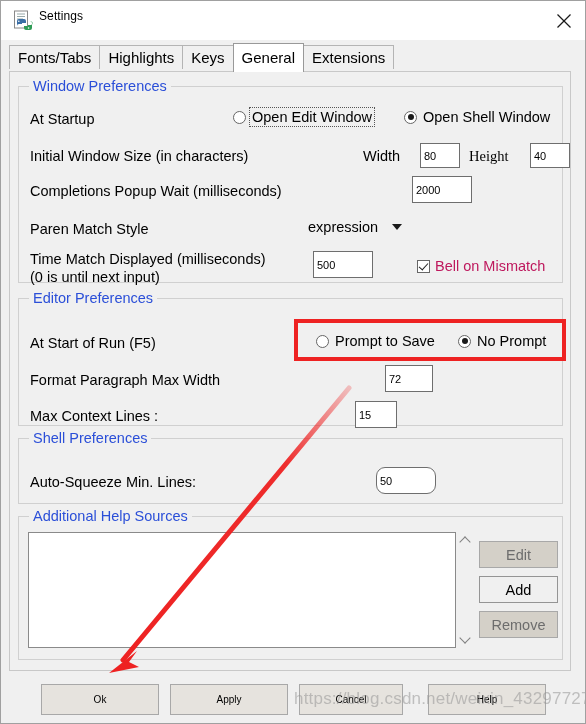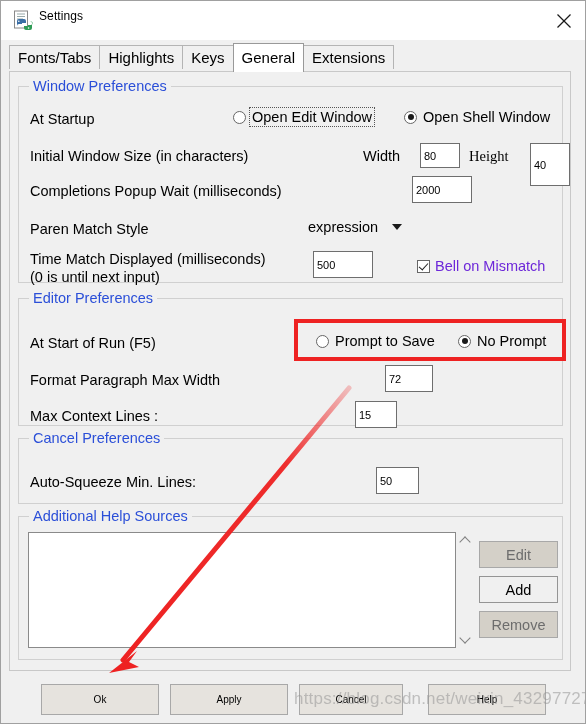--- a/index.html
+++ b/index.html
@@ -162,21 +162,21 @@
     outline-offset: 1px;
   }
 
   
   .checkbox {
     position: absolute;
     display: flex;
     align-items: center;
     white-space: nowrap;
     font-size: 14.5px;
-    color: #6d28d9;
+    color: #be185d;
   }
   .checkbox .box {
     width: 13px; height: 13px;
     border: 1px solid #666;
     background: #fff;
     box-sizing: border-box;
     margin-right: 5px;
     position: relative;
     flex: 0 0 auto;
   }
@@ -348,21 +348,21 @@
 
     <div class="radio on" style="left:394px; top:37px;">
       <span class="dot"></span>
       <span class="rlabel">Open Shell Window</span>
     </div>
 
     <span class="lbl" style="left:20px; top:75px;">Initial Window Size  (in characters)</span>
     <span class="lbl" style="left:353px; top:75px;">Width</span>
     <input class="entry" type="text" style="left: 410px; top: 71px; width: 40px; height: 25px;" value="80">
     <span class="lbl" style="left:459px; top:75px;font-family:Liberation Serif, serif;">Height</span>
-    <input class="entry" type="text" style="left: 520px; top: 71px; width: 40px; height: 43px;" value="40">
+    <input class="entry" type="text" style="left: 520px; top: 71px; width: 40px; height: 25px;" value="40">
 
     <span class="lbl" style="left:20px; top:110px;">Completions Popup Wait (milliseconds)</span>
     <input class="entry" type="text" style="left: 402px; top: 104px; width: 60px; height: 27px;" value="2000">
 
     <span class="lbl" style="left:20px; top:148px;">Paren Match Style</span>
     <div class="optmenu" style="left:298px; top:147px;">
       <span>expression</span>
       <span class="caret"></span>
     </div>
 
@@ -388,25 +388,25 @@
       <span class="rlabel">No Prompt</span>
     </div>
 
     <span class="lbl" style="left:20px; top:299px;text-align:center;">Format Paragraph Max Width</span>
     <input class="entry" type="text" style="left: 375px; top: 293px; width: 48px; height: 27px;" value="72">
 
     <span class="lbl" style="left:20px; top:335px;">Max Context Lines :</span>
     <input class="entry" type="text" style="left: 345px; top: 329px; width: 42px; height: 27px;" value="15">
 
     <div class="group" style="left:8px; top:366px; width:545px; height:66px;">
-      <span class="group-title">Cancel Preferences</span>
+      <span class="group-title">Shell Preferences</span>
     </div>
 
     <span class="lbl" style="left:20px; top:401px;">Auto-Squeeze Min. Lines:</span>
-    <input class="entry" type="text" style="left: 366px; top: 395px; width: 43px; height: 27px;" value="50">
+    <input class="entry" type="text" style="left: 366px; top: 395px; width: 60px; height: 27px; border-radius: 9px;" value="50">
 
     <div class="group" style="left:8px; top:444px; width:545px; height:144px;">
       <span class="group-title">Additional Help Sources</span>
     </div>
 
     <div class="listbox" style="left:18px; top:460px; width:428px; height:116px;"></div>
 
     <div class="vscroll" style="left:446px; top:460px; height:116px;">
       <div class="arrow up">
         <span class="chev up"></span>

